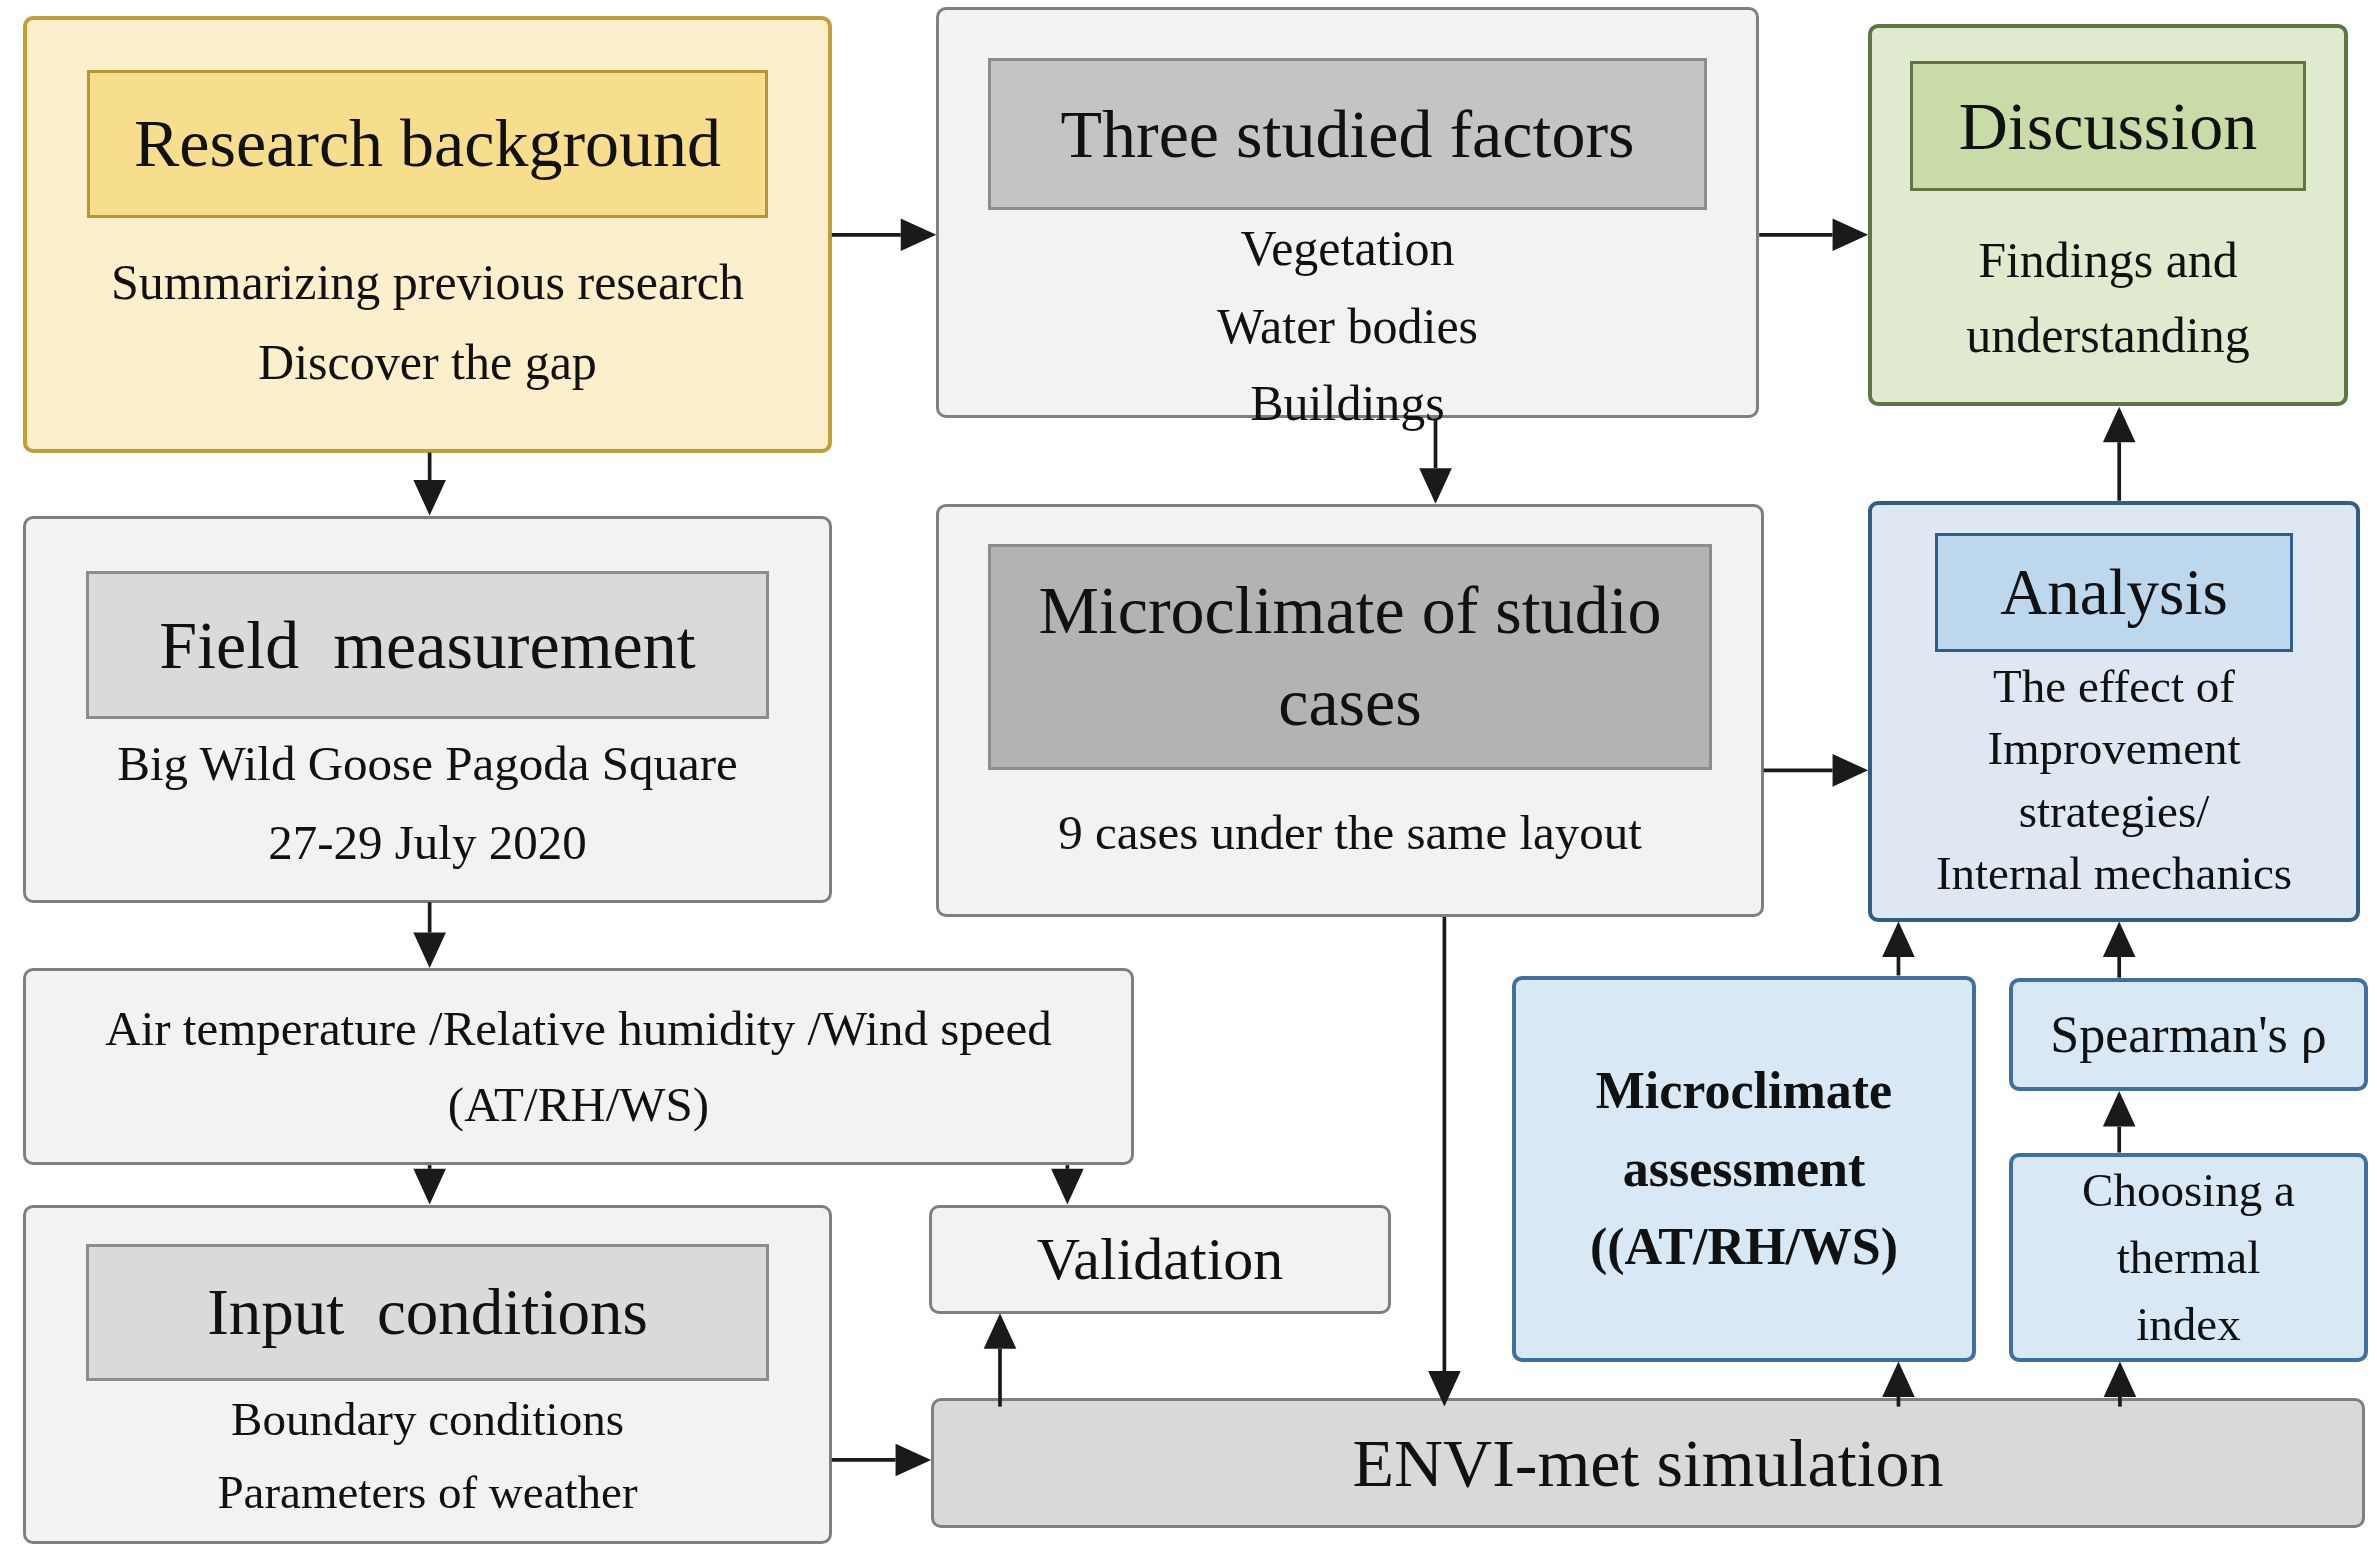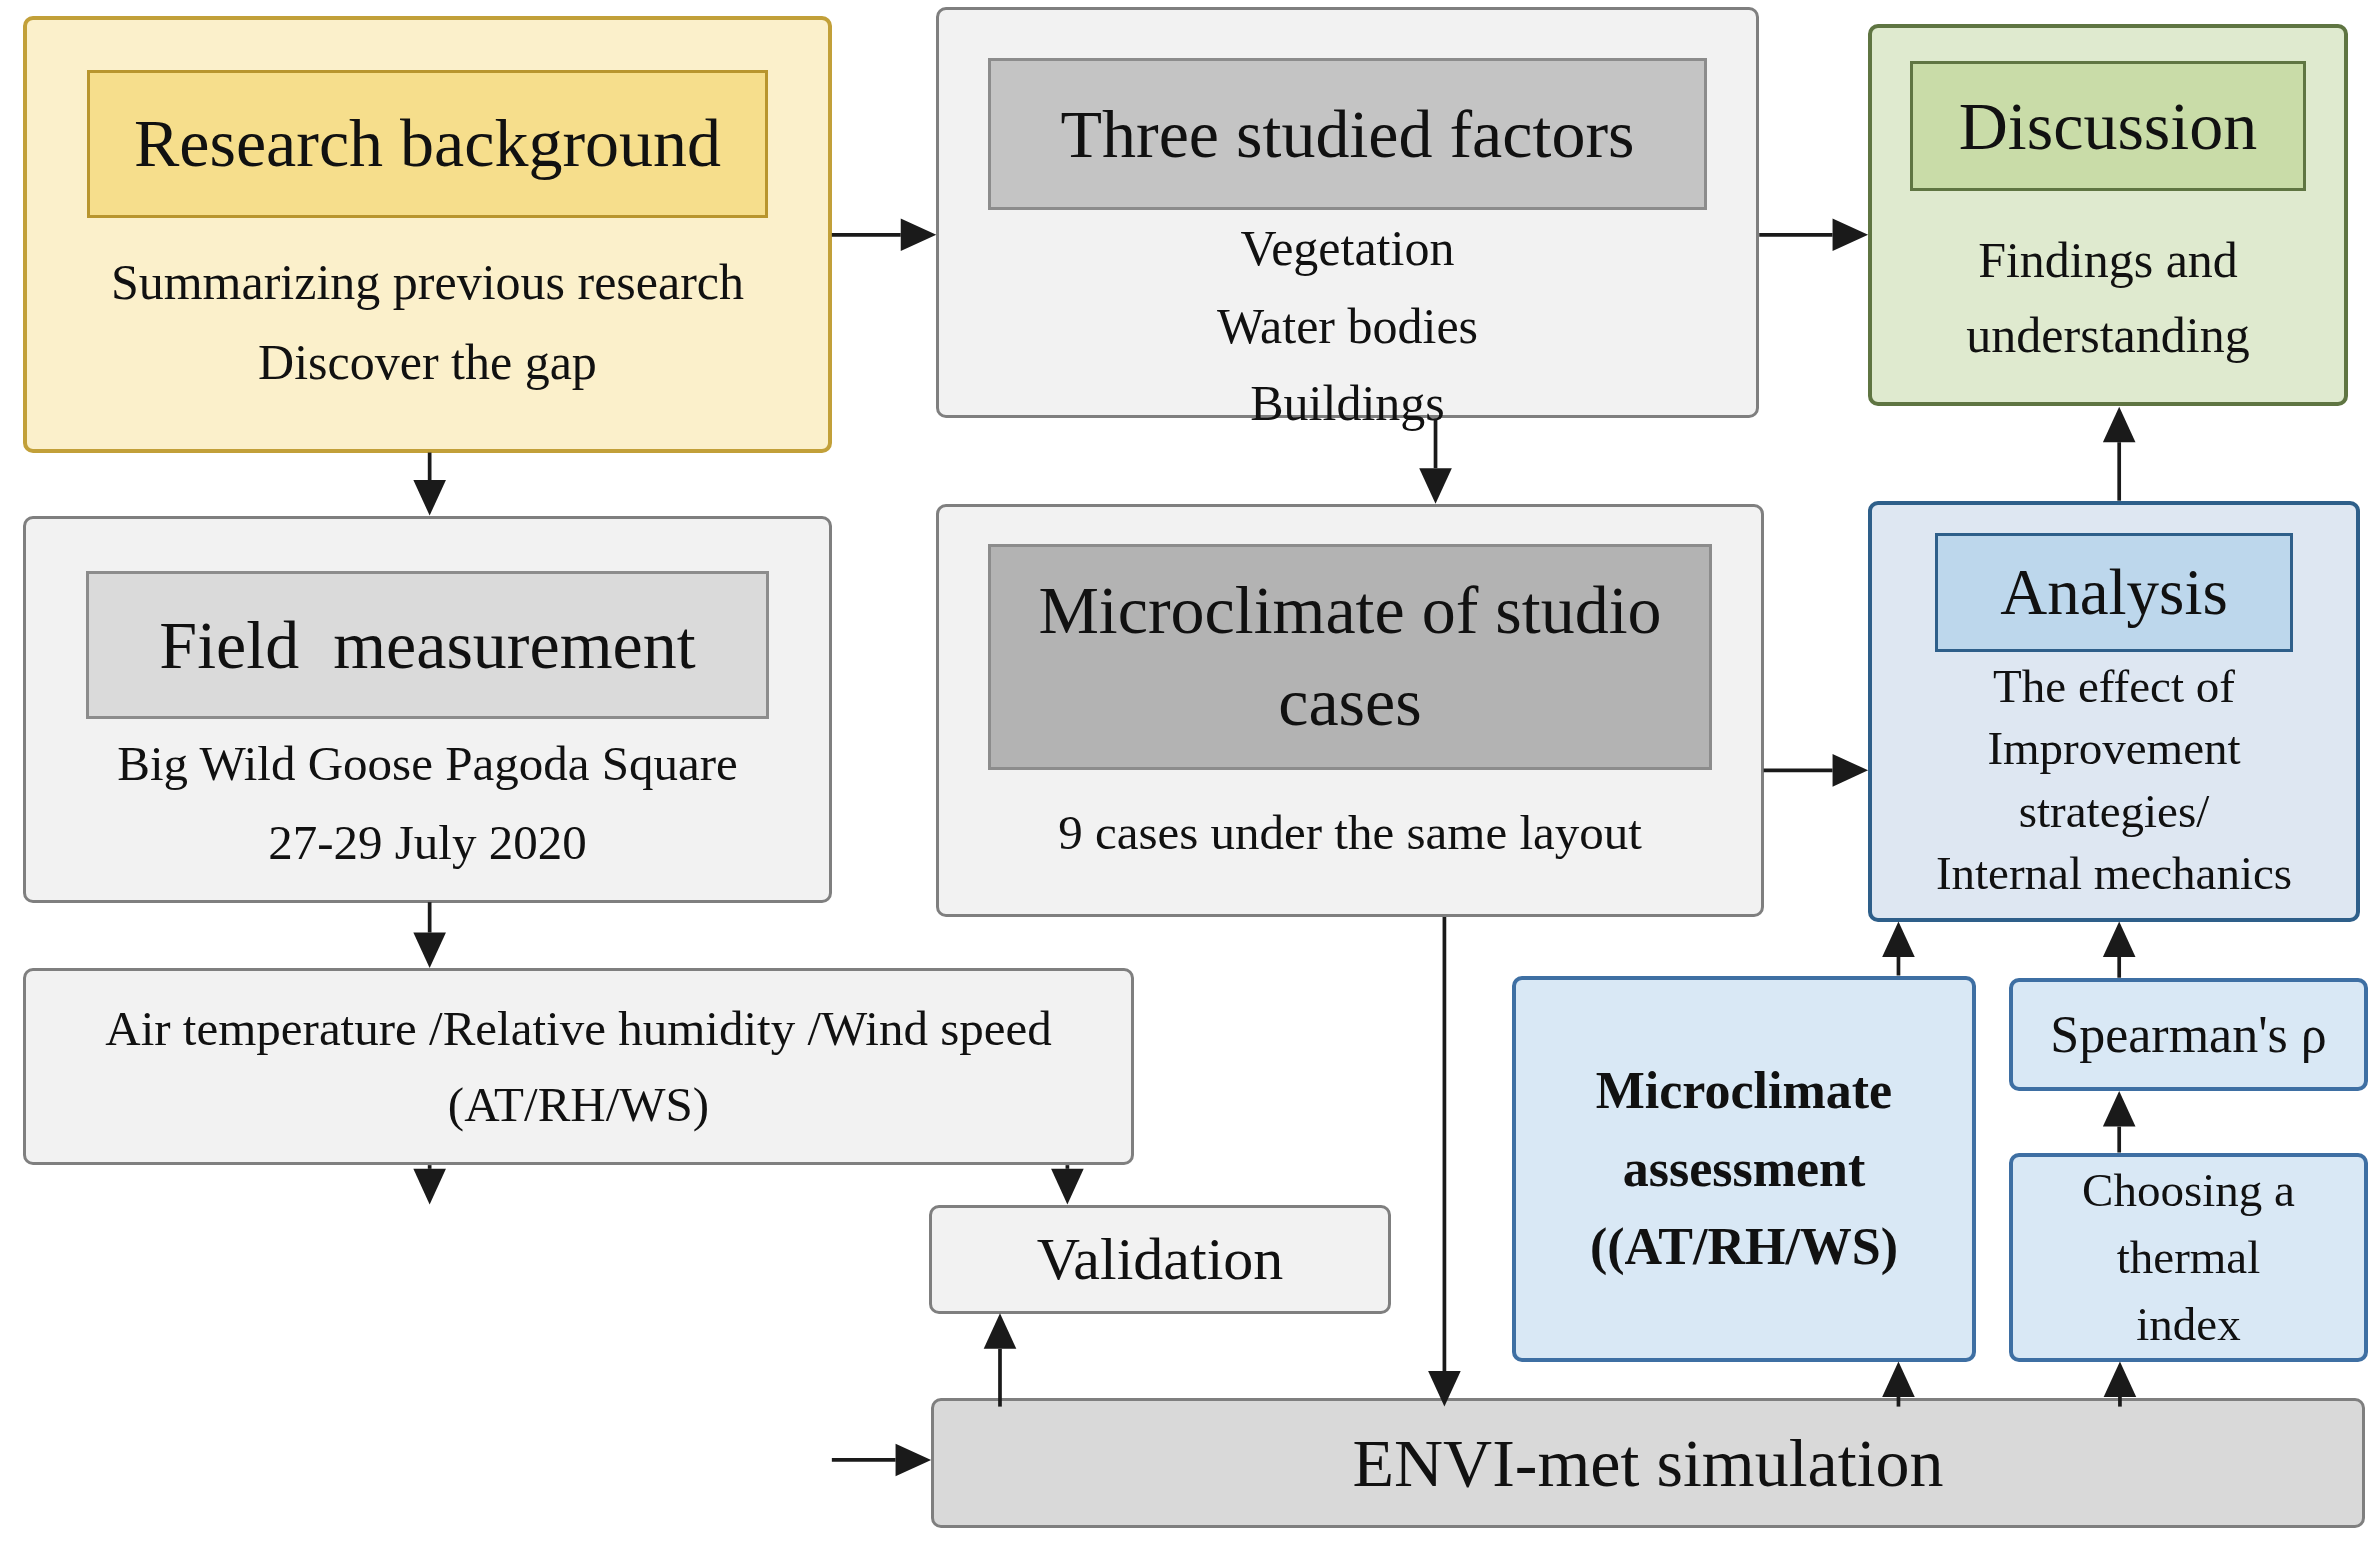--- a/index.html
+++ b/index.html
@@ -84,20 +84,25 @@
 Improvement
 strategies/
 Internal mechanics</div>
   </div>
 
   <div class="box theme-gray" style="left:23px; top:968px; width:1111px; height:197px;">
     <div class="body" style="font-size:49px; line-height:1.55;">Air temperature /Relative humidity /Wind speed
 (AT/RH/WS)</div>
   </div>
 
+  <div class="box theme-gray hdr-light" style="left:23px; top:1205px; width:809px; height:339px; padding-bottom:11px;">
+    <div class="titlebar" style="margin-top:36px; width:85%; height:137px; font-size:65px;">Input  conditions</div>
+    <div class="body" style="font-size:47px; line-height:1.55;">Boundary conditions
+Parameters of weather</div>
+  </div>
 
   <div class="box theme-gray" style="left:929px; top:1205px; width:462px; height:109px;">
     <div class="body" style="font-size:60px;">Validation</div>
   </div>
 
   <div class="box theme-lightblue" style="left:1512px; top:976px; width:464px; height:386px;">
     <div class="body" style="font-size:52px; line-height:1.5;font-weight:bold;">Microclimate
 assessment
 ((AT/RH/WS)</div>
   </div>

